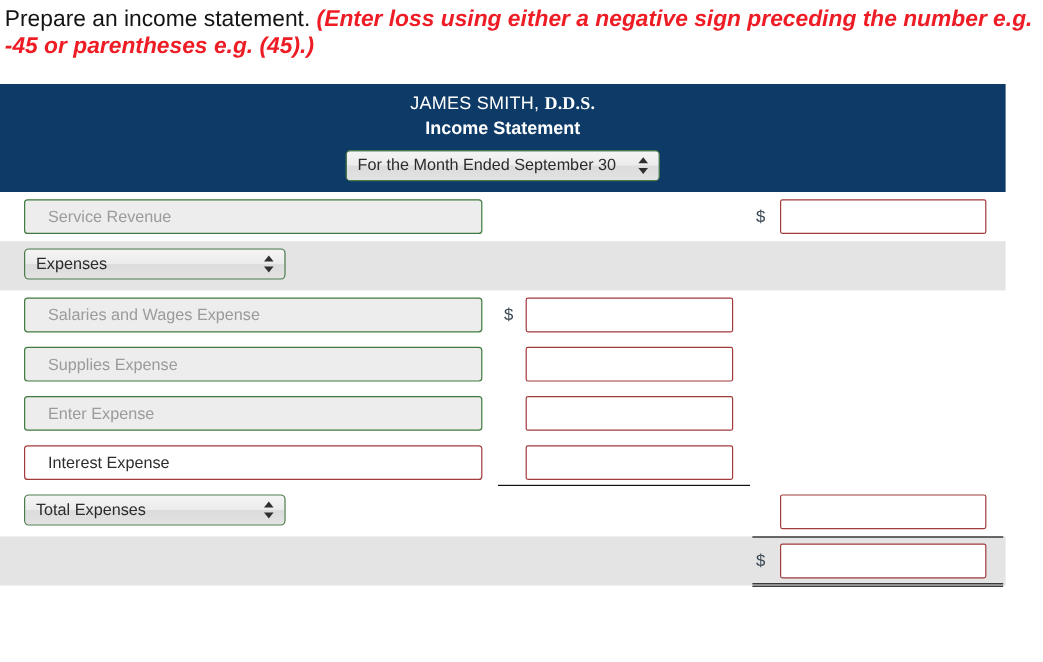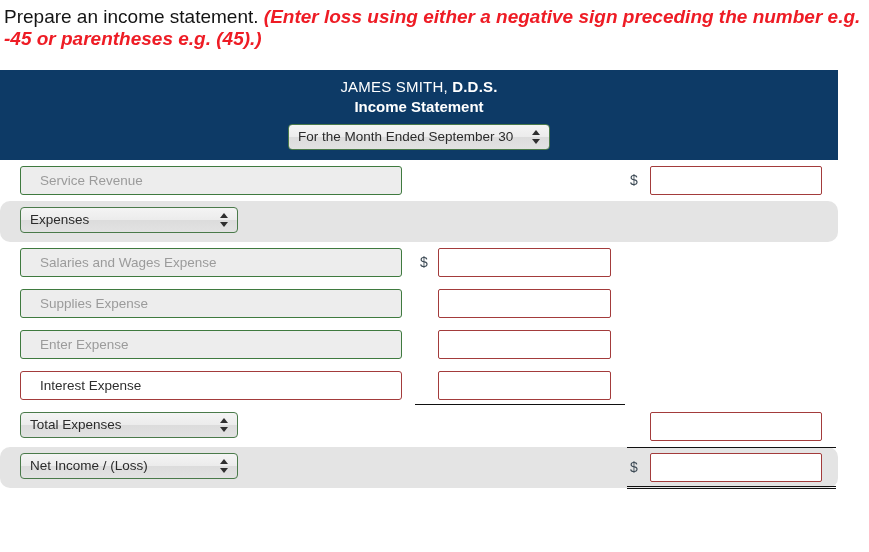--- a/index.html
+++ b/index.html
@@ -43,21 +43,21 @@
     padding-top: 7px;
     text-align: center;
   }
   .stmt-title-1 {
     color: #ffffff;
     font-size: 15px;
     letter-spacing: .2px;
     line-height: 19px;
     font-weight: normal;
   }
-  .stmt-title-1 b { font-weight: bold; }
+  .stmt-title-1 b { font-weight: bold; font-family: Liberation Serif, serif; }
   .stmt-title-2 {
     color: #ffffff;
     font-size: 15px;
     font-weight: bold;
     line-height: 20px;
     margin-top: 1px;
   }
   .period-wrap { margin-top: 7px; }
 
   
@@ -97,21 +97,21 @@
 
   .sel-period { min-width: 262px; }
   .sel-row { width: 218px; }
 
   
   .row {
     position: relative;
     width: 838px;
     height: 41px;
   }
-  .row.shaded { background: #e4e4e4; border-radius: 10px; }
+  .row.shaded { background: #e4e4e4; }
 
   
   .lbl {
     position: absolute;
     left: 20px;
     top: 6px;
     width: 382px;
     height: 29px;
     border: 1px solid #3f7a3f;
     border-radius: 3px;
@@ -241,24 +241,18 @@
       <div class="sel sel-row">
         <span>Total Expenses</span>
         <span class="spin"></span>
       </div>
     </div>
     <div class="amt outer"></div>
   </div>
 
   <div class="row shaded">
     <div class="rule outer-top"></div>
-    <div class="sel-holder">
-      <div class="sel sel-row">
-        <span>Net Income / (Loss)</span>
-        <span class="spin"></span>
-      </div>
-    </div>
     <span class="dollar outer">$</span>
     <div class="amt outer"></div>
     <div class="rule outer-dbl"></div>
   </div>
 
 </div>
 
 </body></html>

